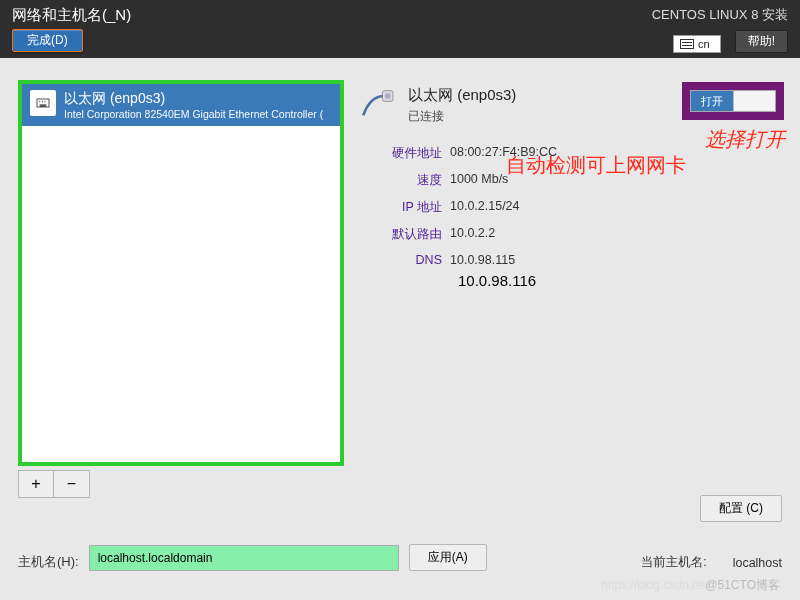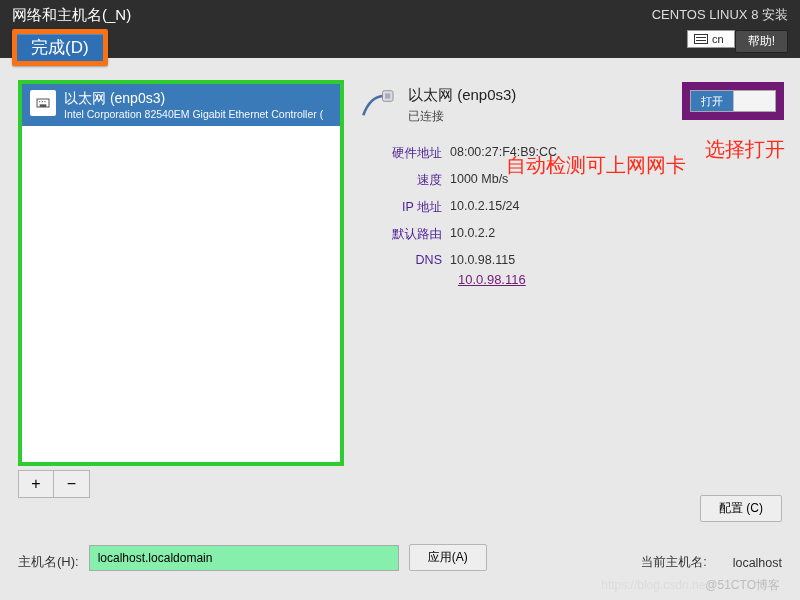--- a/index.html
+++ b/index.html
@@ -29,42 +29,42 @@
       flex-direction: column;
       gap: 4px;
     }
     .page-title {
       font-size: 15px;
       font-weight: normal;
     }
     .done-btn {
       background: #2f6fb3;
       color: #fff;
-      border: 5px solid #f97316;
+      border: 1px solid #f97316;
       border-radius: 2px;
       padding: 2px 14px;
-      font-size: 17px;
+      font-size: 12px;
       cursor: pointer;
       width: fit-content;
       box-shadow: inset 0 1px 0 rgba(255,255,255,0.2), 0 1px 2px rgba(0,0,0,0.3);
     }
     .topbar-right {
       display: flex;
       flex-direction: column;
       align-items: flex-end;
       gap: 6px;
     }
     .install-title {
       font-size: 13px;
       color: #ddd;
     }
     .topbar-controls {
       display: flex;
-      align-items: flex-start;
-      gap: 0;
+      align-items: flex-end;
+      gap: 14px;
     }
     .kb-ind {
       background: #fff;
       color: #222;
       font-size: 11px;
       padding: 2px 10px 2px 6px;
       display: flex;
       align-items: center;
       gap: 4px;
       border: 1px solid #999;
@@ -224,23 +224,22 @@
       width: 92px;
       text-align: right;
       padding-right: 8px;
       color: #4c1d95;
     }
     .prop-val {
       color: #333;
     }
     .dns-extra {
       margin-left: 100px;
-      font-size: 13px;
-      color: #701a75;
-      text-decoration: underline;
+      font-size: 15px;
+      color: #000000;
     }
     .config-btn-row {
       position: absolute;
       right: 0;
       bottom: -24px;
     }
     .std-btn {
       background: #eeeeee;
       border: 1px solid #b5b5b5;
       padding: 4px 18px;
@@ -272,21 +271,21 @@
       font-size: 12.5px;
       color: #333;
     }
     .annot {
       position: absolute;
       color: #ff2a1a;
       font-size: 20px;
       pointer-events: none;
     }
     .annot1 { top: 72px; left: 148px; }
-    .annot2 { top: 56px; right: -3px; }
+    .annot2 { top: 46px; right: -3px; font-style: italic; }
     .watermark {
       position: absolute;
       bottom: 6px;
       right: 20px;
       font-size: 12px;
       color: #bcbcbc;
     }
     .watermark .l { color: #dcdcdc; }
   </style>
 </head>

